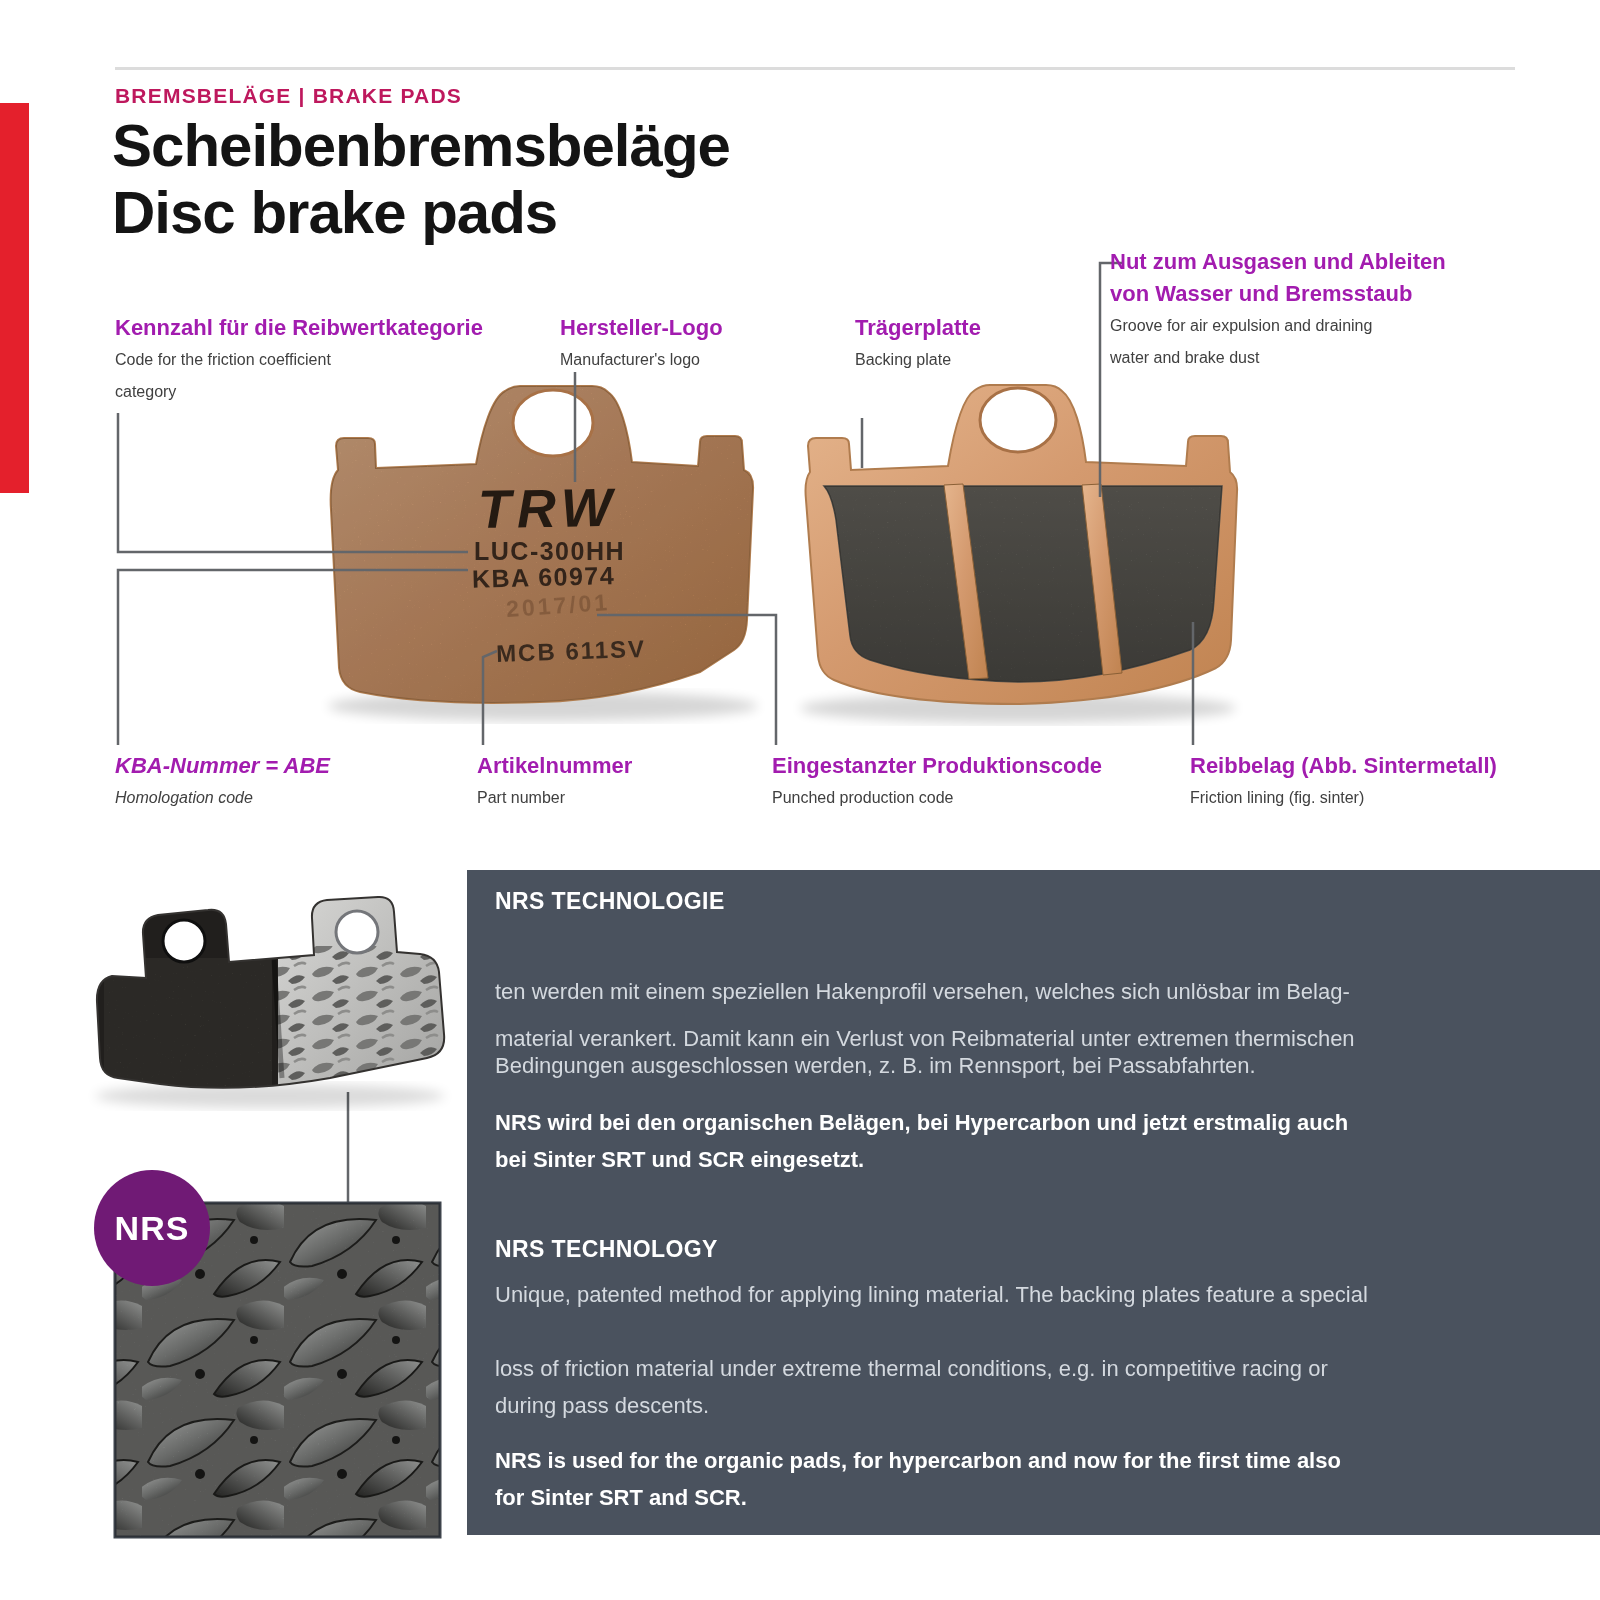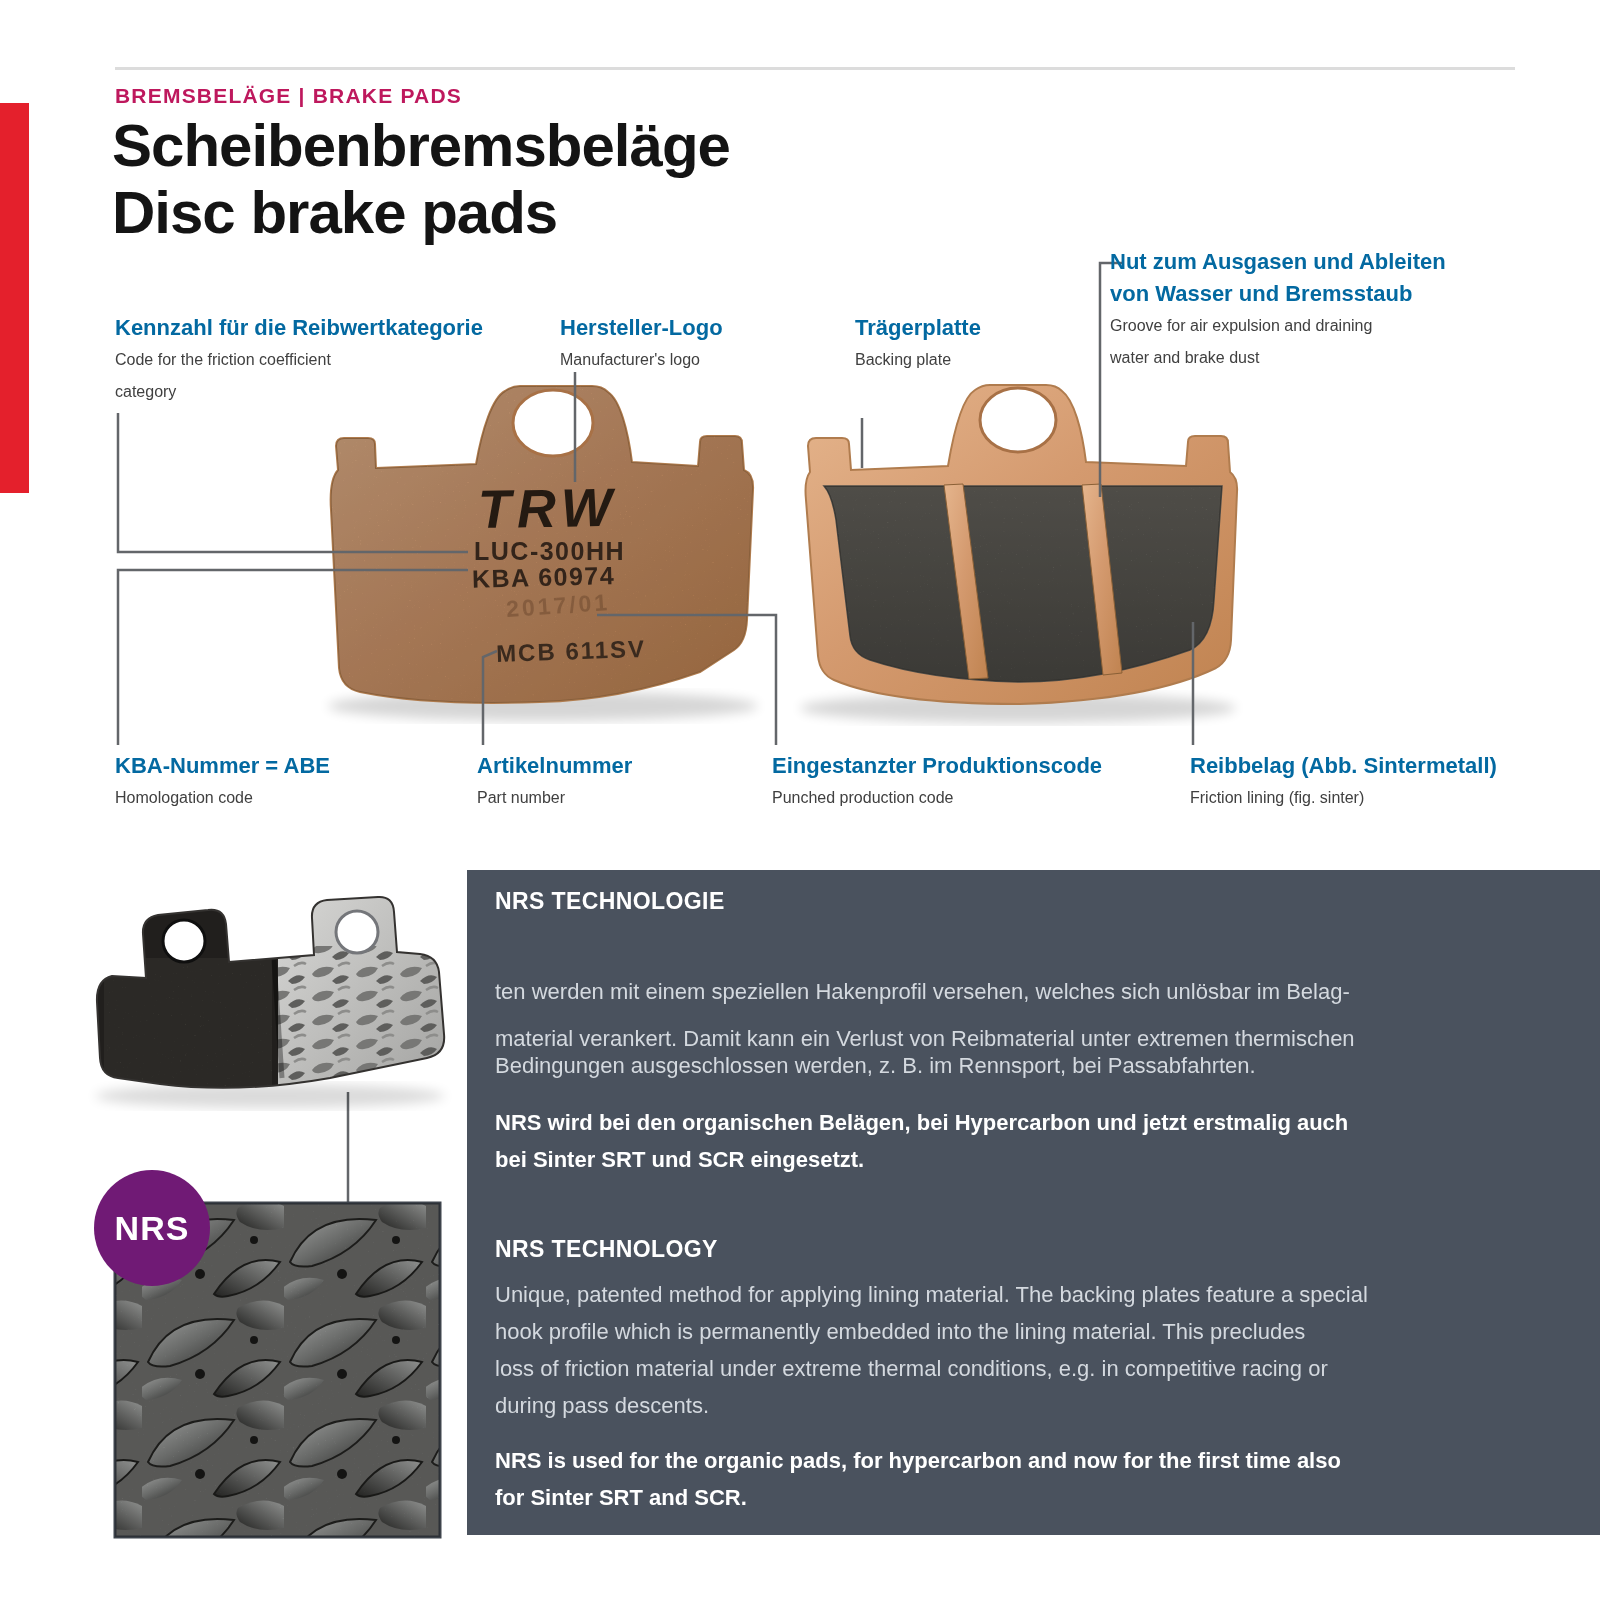--- a/index.html
+++ b/index.html
@@ -12,21 +12,21 @@
   .nowrap{white-space:nowrap;}
 
   
   #eyebrow{left:115px;top:40px;font-size:21px;font-weight:bold;color:#be185d;letter-spacing:1.2px;margin-top:44px;}
   #header-rule{left:115px;top:67px;width:1400px;height:3px;background:#dcdcdc;}
   #red-bar{left:0;top:103px;width:29px;height:390px;background:#e4202c;}
 
   #title{left:112px;top:112px;font-size:60px;line-height:67px;font-weight:bold;color:#141414;letter-spacing:-1px;}
 
   
-  .co-de{font-size:22px;font-weight:bold;color:#0369a1;}
+  .co-de{font-size:22px;font-weight:bold;color:#a21caf;}
   .co-en{font-size:16px;color:#404040;}
   .co-line{line-height:32px;}
 
   
   #diagram{left:0;top:0;width:1600px;height:1600px;pointer-events:none;}
 
   
   #nrs-panel{left:467px;top:870px;width:1242px;height:665px;background:#4a525e;}
   #nrs-panel .h{position:absolute;left:28px;font-size:23px;font-weight:bold;color:#ffffff;letter-spacing:.4px;white-space:nowrap;}
   #nrs-panel .t{position:absolute;left:28px;font-size:22px;color:#d4d9df;white-space:nowrap;}
@@ -171,21 +171,21 @@
   <div class="co-en nowrap">Backing plate</div>
 </div>
 
 <div class="abs co-line" style="left:1110px;top:246px;">
   <div class="co-de nowrap">Nut zum Ausgasen und Ableiten</div>
   <div class="co-de nowrap">von Wasser und Bremsstaub</div>
   <div class="co-en nowrap">Groove for air expulsion and draining</div>
   <div class="co-en nowrap">water and brake dust</div>
 </div>
 
-<div class="abs co-line" style="left:115px;top:750px;">
+<div class="abs co-line" style="left:115px;top:750px;font-style:italic;">
   <div class="co-de nowrap">KBA-Nummer = ABE</div>
   <div class="co-en nowrap">Homologation code</div>
 </div>
 
 <div class="abs co-line" style="left:477px;top:750px;">
   <div class="co-de nowrap">Artikelnummer</div>
   <div class="co-en nowrap">Part number</div>
 </div>
 
 <div class="abs co-line" style="left:772px;top:750px;">
@@ -200,21 +200,20 @@
 
 <div class="abs" id="nrs-panel">
   <div class="h" style="top:18px;">NRS TECHNOLOGIE</div>
   <div class="t" style="top:109px;">ten werden mit einem speziellen Hakenprofil versehen, welches sich unlösbar im Belag-</div>
   <div class="t" style="top:156px;">material verankert. Damit kann ein Verlust von Reibmaterial unter extremen thermischen</div>
   <div class="t" style="top:183px;">Bedingungen ausgeschlossen werden, z. B. im Rennsport, bei Passabfahrten.</div>
   <div class="b" style="top:240px;">NRS wird bei den organischen Belägen, bei Hypercarbon und jetzt erstmalig auch</div>
   <div class="b" style="top:277px;">bei Sinter SRT und SCR eingesetzt.</div>
   <div class="h" style="top:366px;">NRS TECHNOLOGY</div>
   <div class="t" style="top:412px;">Unique, patented method for applying lining material. The backing plates feature a special</div>
-  <div class="t" style="top:449px;">hook profile which is permanently embedded into the lining material. This precludes</div>
   <div class="t" style="top:486px;">loss of friction material under extreme thermal conditions, e.g. in competitive racing or</div>
   <div class="t" style="top:523px;">during pass descents.</div>
   <div class="b" style="top:578px;">NRS is used for the organic pads, for hypercarbon and now for the first time also</div>
   <div class="b" style="top:615px;">for Sinter SRT and SCR.</div>
 </div>
 
 <div class="abs" id="nrs-badge">
   <span>NRS</span>
 </div>
 

